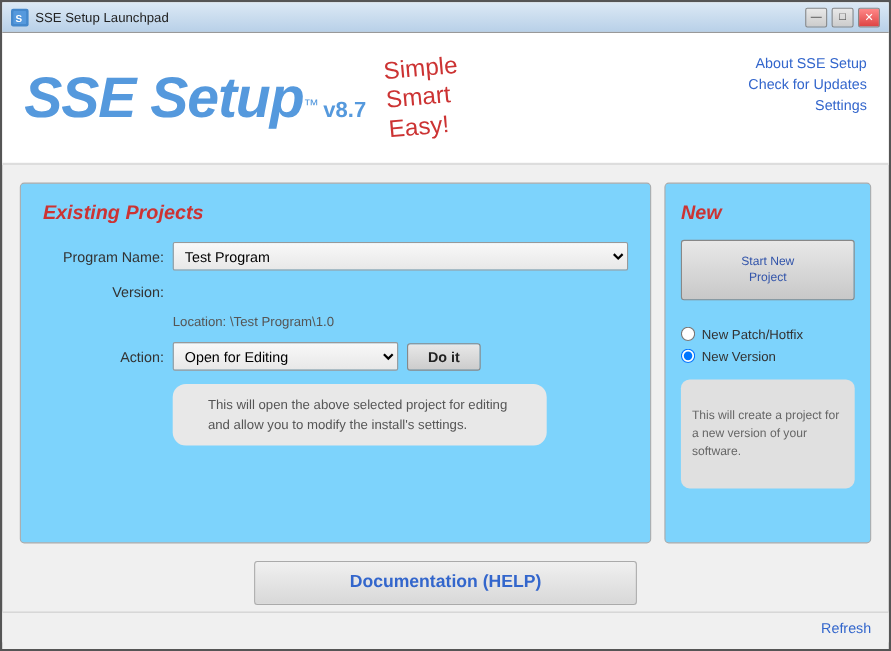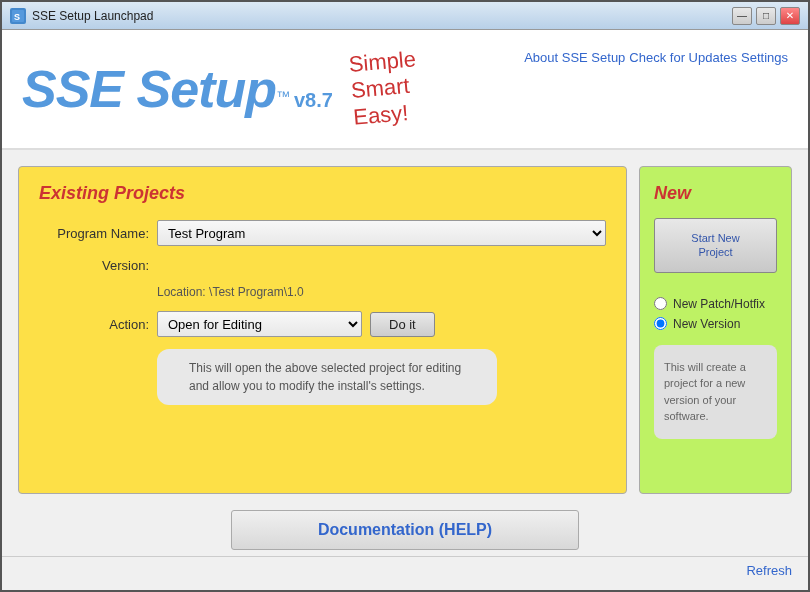--- a/index.html
+++ b/index.html
@@ -100,21 +100,21 @@
       margin-left: 8px;
       transform: rotate(-5deg);
       display: inline-block;
     }
     .header-nav {
       position: absolute;
       right: 20px;
       top: 20px;
       text-align: right;
       display: flex;
-      flex-direction: row;
+      flex-direction: column;
       gap: 4px;
     }
     .header-nav a {
       color: #3366cc;
       font-size: 13px;
       text-decoration: none;
       cursor: pointer;
     }
 
     
@@ -123,21 +123,21 @@
       gap: 12px;
       padding: 16px 16px 10px 16px;
       height: calc(592px - 28px - 120px - 60px - 30px);
     }
 
     
     .existing-projects {
       flex: 1;
       border: 1px solid #aaa;
       border-radius: 4px;
-      background: #fde047;
+      background: #7dd3fc;
       padding: 16px 20px;
     }
     .panel-title {
       font-size: 18px;
       font-style: italic;
       color: #cc3333;
       margin-bottom: 16px;
       font-weight: bold;
     }
 
@@ -193,41 +193,41 @@
       cursor: pointer;
     }
     .do-it-btn {
       margin-left: 8px;
       padding: 4px 18px;
       background: linear-gradient(to bottom, #e8e8e8, #cccccc);
       border: 1px solid #888;
       border-radius: 3px;
       font-size: 13px;
       cursor: pointer;
-      font-weight: normal;
+      font-weight: bold;
       color: #222;
     }
 
     .action-description {
       margin-left: 118px;
       background: #e8e8e8;
       border-radius: 12px;
       padding: 10px 32px;
       font-size: 12px;
       color: #555;
       max-width: 340px;
       line-height: 1.5;
     }
 
     
     .new-panel {
-      width: 153px;
+      width: 188px;
       border: 1px solid #aaa;
       border-radius: 4px;
-      background: #bef264;
+      background: #7dd3fc;
       padding: 16px 14px;
     }
     .new-panel-title {
       font-size: 18px;
       font-style: italic;
       color: #cc3333;
       font-weight: bold;
       margin-bottom: 14px;
     }
     .start-new-btn {
@@ -258,21 +258,21 @@
     }
     .radio-label {
       font-size: 12px;
       color: #333;
       cursor: pointer;
     }
 
     .new-description {
       background: #e0e0e0;
       border-radius: 8px;
-      padding: 14px 10px;
+      padding: 25px 10px;
       font-size: 11px;
       color: #666;
       line-height: 1.5;
     }
 
     
     .bottom-bar {
       padding: 6px 16px;
       display: flex;
       justify-content: center;

